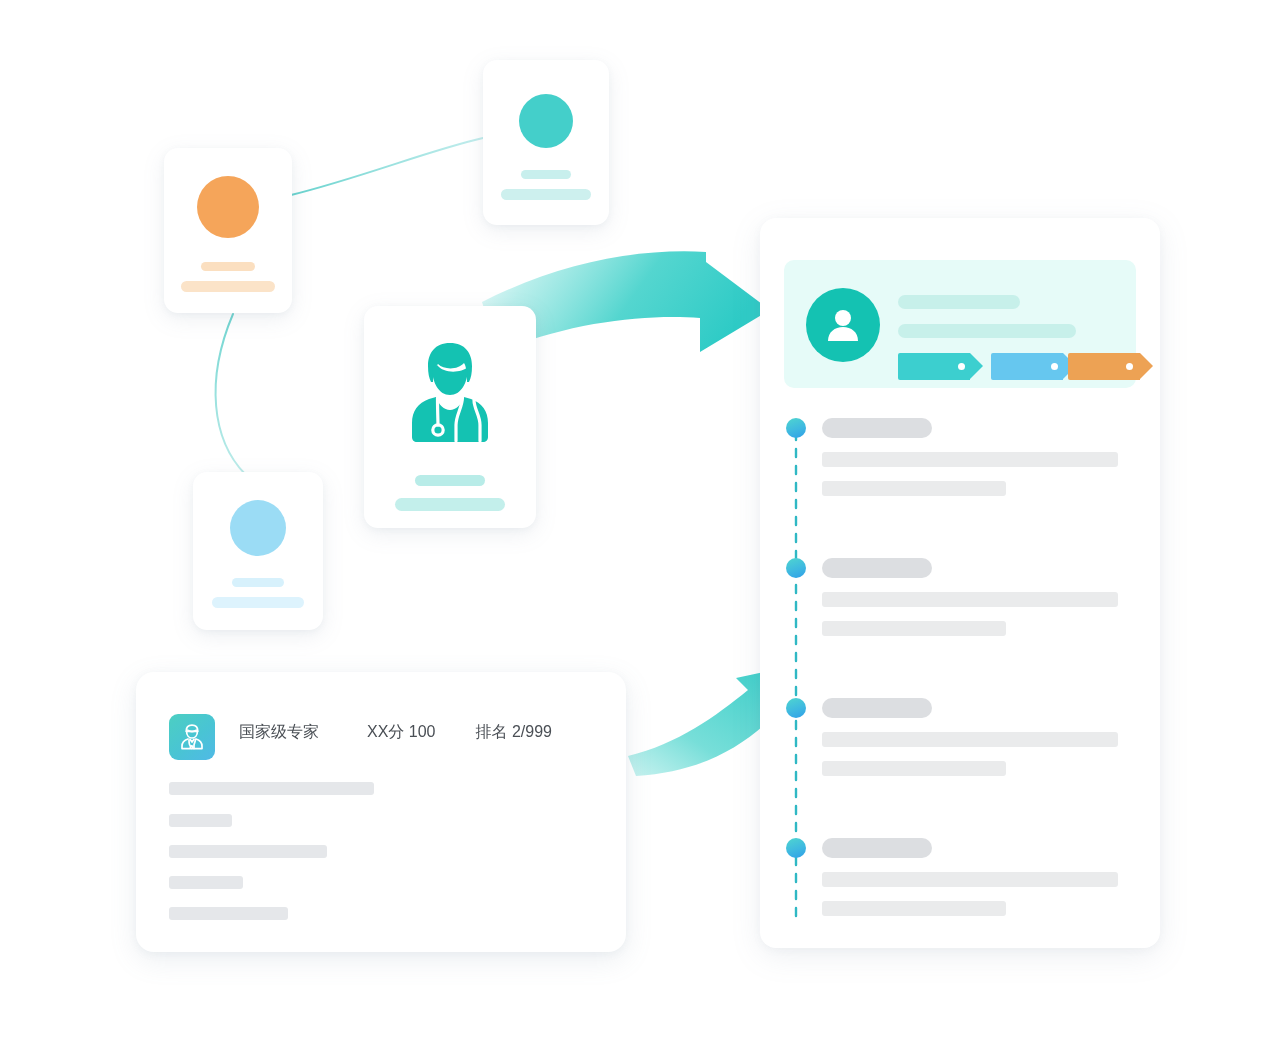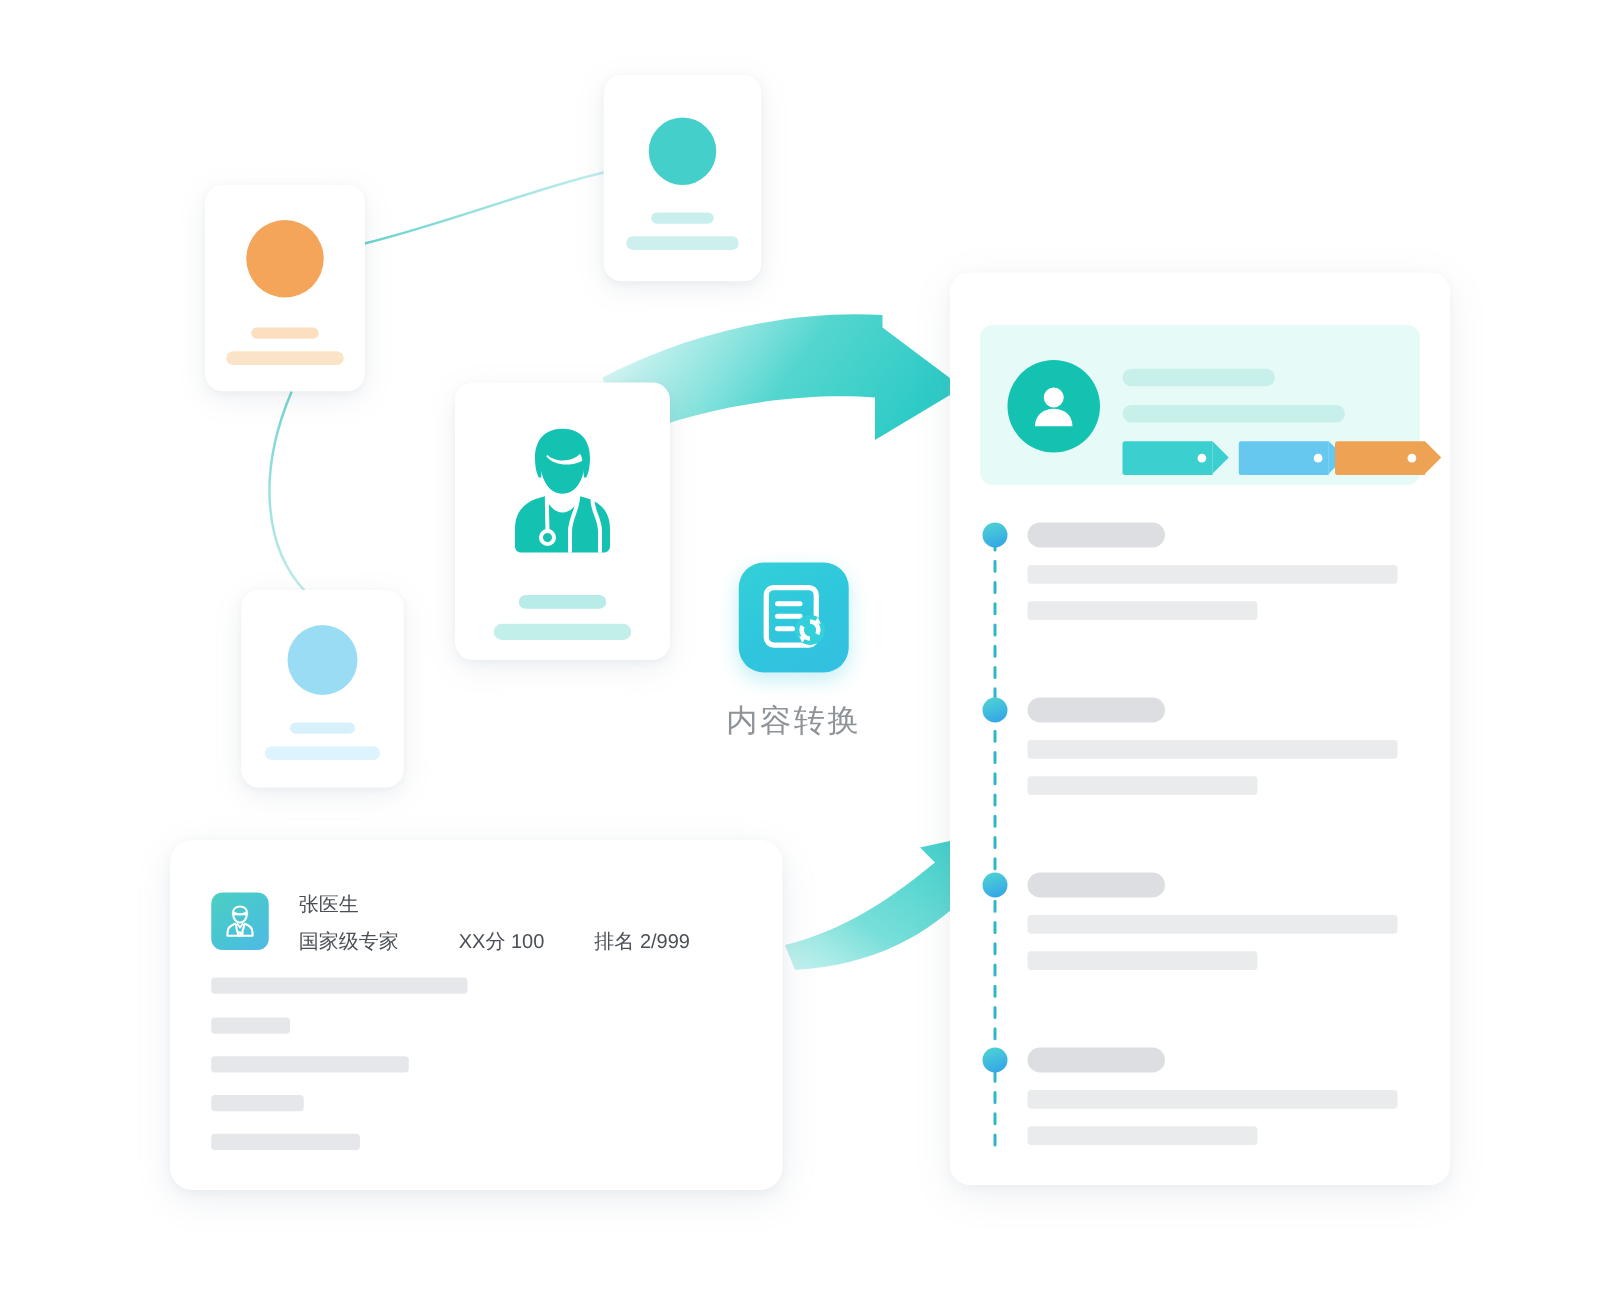--- a/index.html
+++ b/index.html
@@ -185,60 +185,39 @@
           <circle cx="34" cy="93" r="5.2"></circle>
           <path d="M58.5 60 C58.5 70 52 78 52 88 L52 104"></path>
           <path d="M70 63 C70 72 76 78 76 88 L76 104"></path>
         </g>
       </svg>
     </div>
     <div class="pbar b1"></div>
     <div class="pbar b2"></div>
   </div>
 
-  <div id="conv-block">
-    <div id="conv-icon">
-      <svg width="56" height="56" viewBox="0 0 56 56" xmlns="http://www.w3.org/2000/svg">
-        <rect x="6" y="4" width="40" height="46" rx="6" ry="6" fill="none" stroke="#ffffff" stroke-width="4.2"></rect>
-        <g stroke="#ffffff" stroke-width="4" stroke-linecap="round">
-          <path d="M15 17 H33"></path>
-          <path d="M15 27 H33"></path>
-          <path d="M15 37 H27"></path>
-        </g>
-        <circle cx="41" cy="38" r="12" fill="#33cfda"></circle>
-        <g fill="#ffffff">
-          <path d="M41 29.5 a8.5 8.5 0 0 1 7.4 12.6 l-3.1 -1.8 a5 5 0 0 0 -4.3 -7.3 z"></path>
-          <path d="M41 46.5 a8.5 8.5 0 0 1 -7.4 -12.6 l3.1 1.8 a5 5 0 0 0 4.3 7.3 z"></path>
-          <path d="M47.2 27.8 l2.4 5.2 l-5.7 -0.4 z"></path>
-          <path d="M34.8 48.2 l-2.4 -5.2 l5.7 0.4 z"></path>
-        </g>
-      </svg>
-    </div>
-    <div id="conv-label">内容转换</div>
-  </div>
 
   <div class="card" id="profile-card">
 
     <div id="profile-head">
       <div id="profile-avatar">
         <svg width="30" height="30" viewBox="0 0 30 30" xmlns="http://www.w3.org/2000/svg">
           <g fill="none" stroke="#ffffff" stroke-width="1.7" stroke-linecap="round" stroke-linejoin="round">
             <path d="M9.2 9.2 C9.2 5.4 11.6 3.2 15 3.2 C18.4 3.2 20.8 5.4 20.8 9.2"></path>
             <path d="M9.6 9.4 C9.6 13.4 12 16 15 16 C18 16 20.4 13.4 20.4 9.4 Z"></path>
             <path d="M10.6 8.2 C12.6 10 17.4 10 19.4 8.2"></path>
             <path d="M11 17 C7 18.4 5 20.6 5 24 L5 26.6 L25 26.6 L25 24 C25 20.6 23 18.4 19 17"></path>
             <path d="M13 17.2 L15 20 L17 17.2"></path>
             <path d="M12 18 C12 22 13 24 14 24.6"></path>
             <circle cx="14.6" cy="25.2" r="1.3"></circle>
             <path d="M18.4 17.6 C18.4 20 17 21.6 17 23.4 L17 26.4"></path>
           </g>
         </svg>
       </div>
       <div id="profile-text">
-        <div id="profile-name">张医生</div>
         <div id="profile-metarow">
           <span id="profile-title">国家级专家</span>
           <span id="profile-score">XX分 100</span>
           <span id="profile-rank">排名 2/999</span>
         </div>
       </div>
     </div>
 
     <div class="gbar" style="left:33px;top:110px;width:205px;height:13px;"></div>
     <div class="gbar" style="left:33px;top:142px;width:63px;height:13px;"></div>

